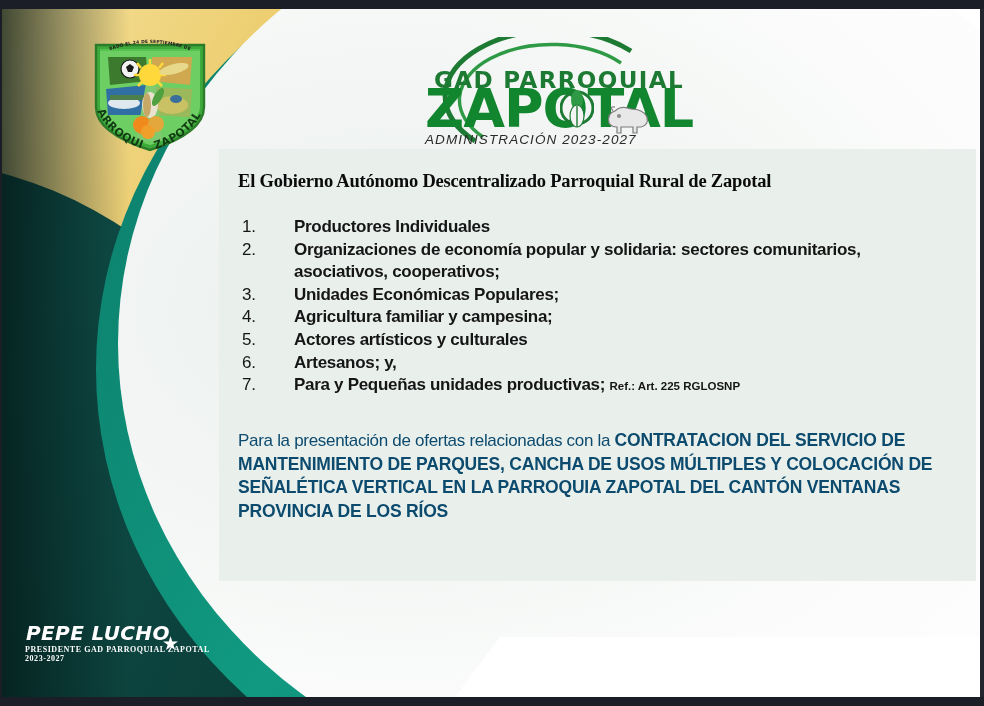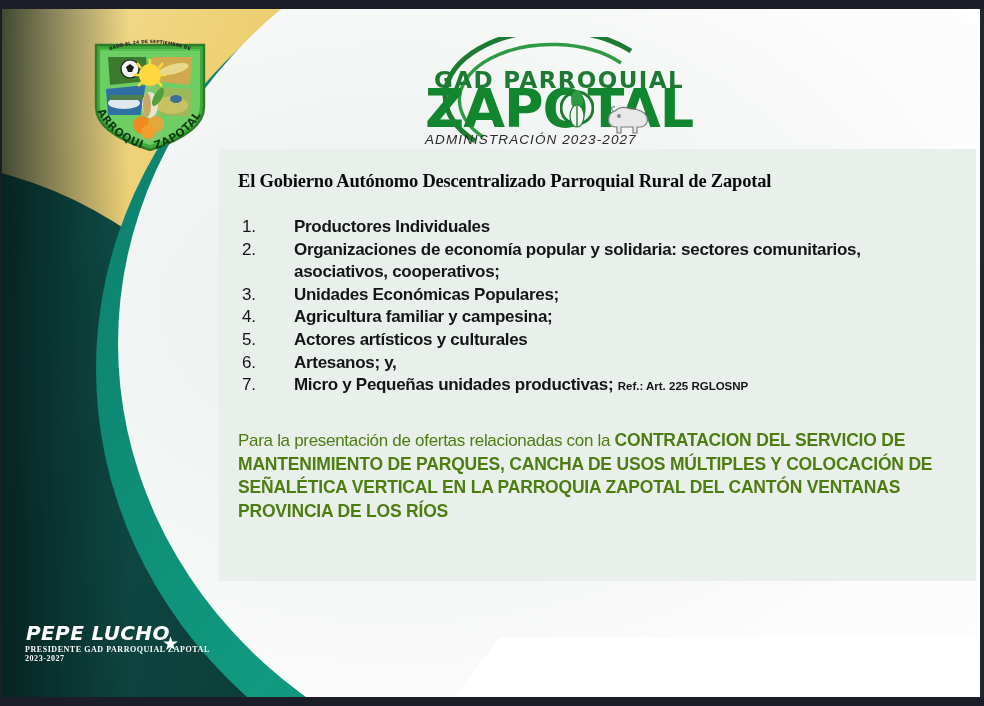--- a/index.html
+++ b/index.html
@@ -265,21 +265,21 @@
   }
   .ref {
     font-size: 11.5px;
     letter-spacing: 0;
   }
   .closing {
     margin: 32px 0 0 0;
     font-size: 17px;
     line-height: 1.34;
     letter-spacing: -0.3px;
-    color: #4d7c0f;
+    color: #0c4a6e;
   }
   .closing .shout {
     font-weight: 700;
     font-size: 17.5px;
     letter-spacing: -0.2px;
   }
 
   
   .signature {
     position: absolute;
@@ -447,21 +447,21 @@
         <li>
           <span class="num">5.</span>
           <span class="txt"><span>Actores artísticos y culturales</span></span>
         </li>
         <li>
           <span class="num">6.</span>
           <span class="txt"><span>Artesanos; y,</span></span>
         </li>
         <li>
           <span class="num">7.</span>
-          <span class="txt"><span>Micro y Pequeñas unidades productivas;</span> <span class="ref">Ref.: Art. 225 RGLOSNP</span></span>
+          <span class="txt"><span>Para y Pequeñas unidades productivas;</span> <span class="ref">Ref.: Art. 225 RGLOSNP</span></span>
         </li>
       </ol>
 
       <p class="closing"><span>Para la presentación de ofertas relacionadas con la </span><span class="shout">CONTRATACION DEL SERVICIO DE MANTENIMIENTO DE PARQUES, CANCHA DE USOS MÚLTIPLES Y COLOCACIÓN DE SEÑALÉTICA VERTICAL EN LA PARROQUIA ZAPOTAL DEL CANTÓN VENTANAS PROVINCIA DE LOS RÍOS</span></p>
     </div>
 
     <div class="signature">
       <div class="sig-top">PEPE LUCHO</div>
       <div class="sig-star">★</div>
       <div class="sig-sub">PRESIDENTE GAD PARROQUIAL ZAPOTAL 2023-2027</div>

